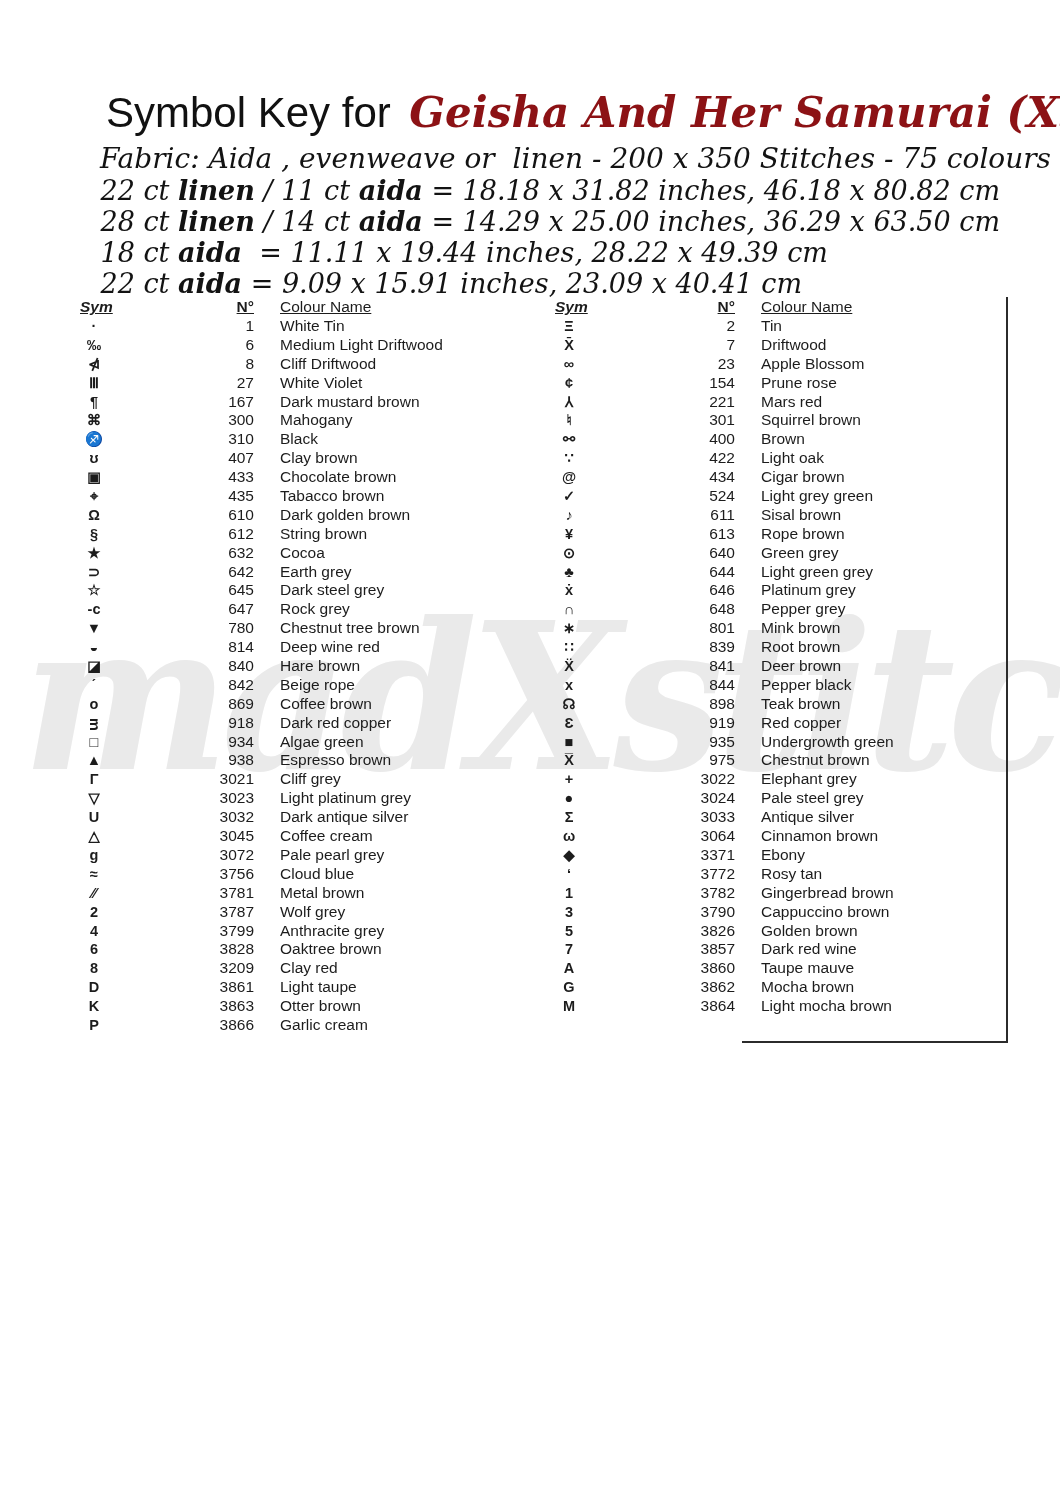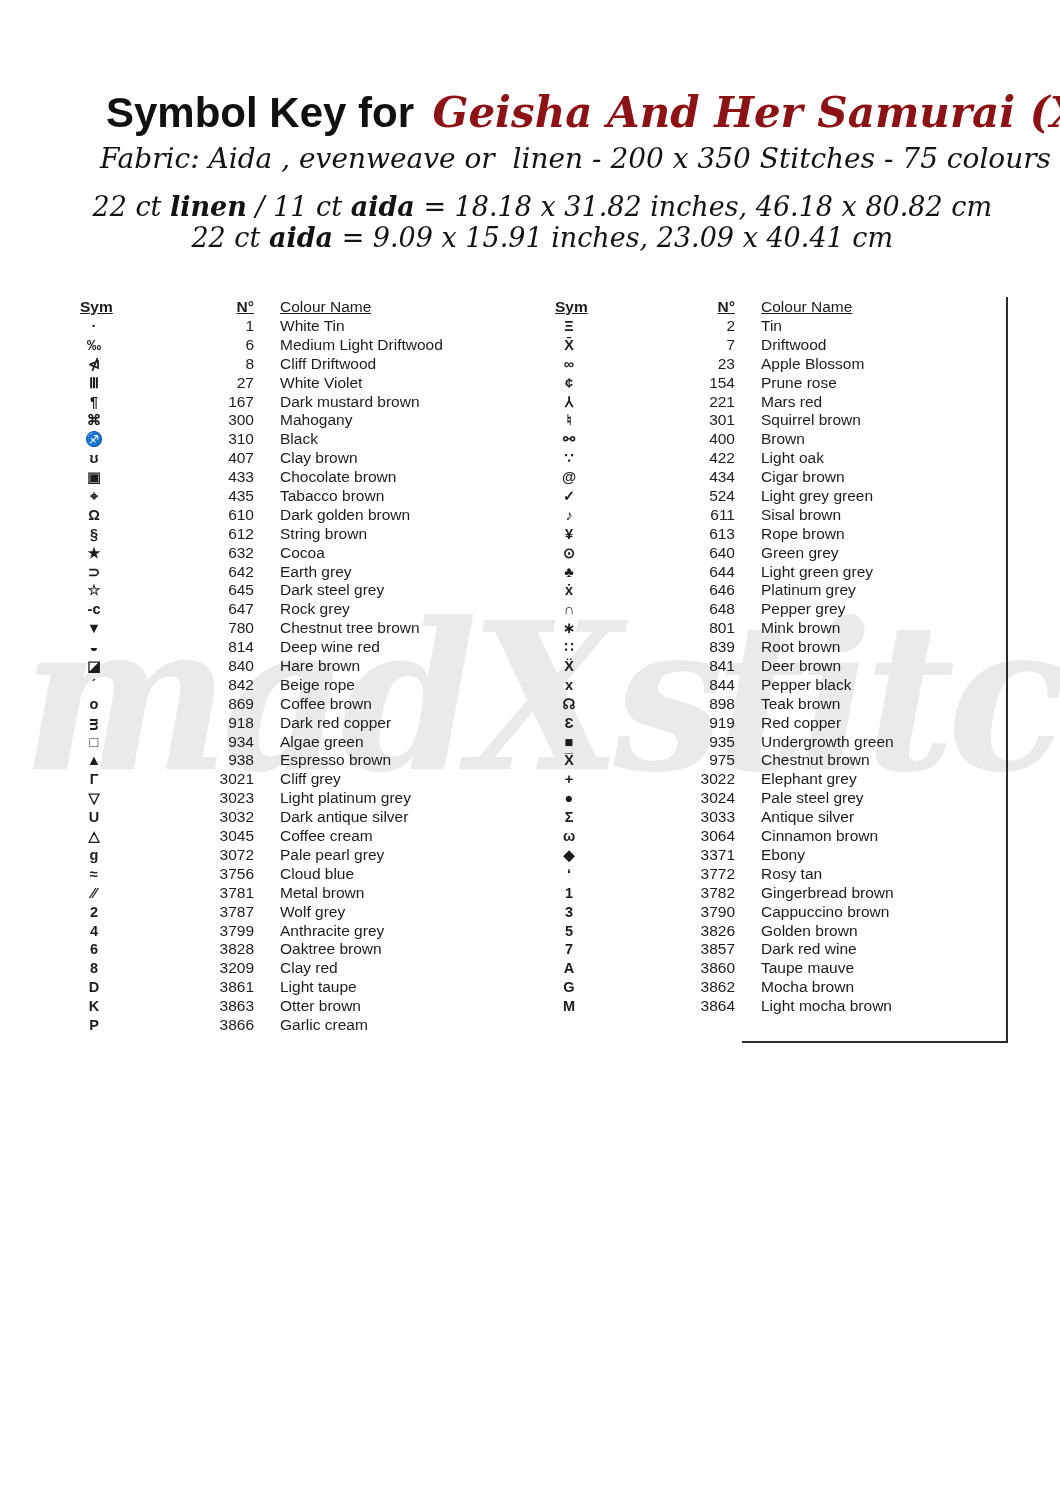--- a/index.html
+++ b/index.html
@@ -27,63 +27,63 @@
     white-space:nowrap;
     transform:scaleY(1.04);
   }
 
   .content{position:absolute;inset:0;z-index:1;}
 
   
   .title{position:absolute;left:106px;top:88px;white-space:nowrap;}
   .title .t-black{
     font-family:"Liberation Sans", sans-serif;
-    font-size:42px;font-weight:700;color:#111;
+    font-size:42px;font-weight:400;color:#111;
   }
   .title .t-red{
     font-family:"DejaVu Serif", serif;
     font-style:italic;font-weight:bold;
     font-size:42px;color:#8c1215;
     margin-left:14px;
   }
 
   
   .fabric-line1{
     position:absolute;left:100px;top:142px;
     font-family:"DejaVu Serif", serif;font-style:italic;
     font-size:28px;color:#131313;white-space:nowrap;
   }
   .fabric-line1 b{font-weight:normal;}
   .fabric-line1 span{white-space:pre;}
   .size-lines{
-    position:absolute;right:68px;top:175px;
-    text-align:center;
+    position:absolute;right:60px;top:175px;
+    text-align:left;
     font-family:"DejaVu Serif", serif;font-style:italic;
-    font-size:27px;line-height:31px;color:#131313;margin-top:16px;
+    font-size:27px;line-height:31px;color:#131313;
   }
   .size-line{white-space:nowrap;}
   .size-line span,.size-line b{white-space:pre;}
 
   
   .col{position:absolute;top:298px;}
   .col-left{left:70px;width:445px;}
   .col-right{left:545px;width:462px;}
   .krow{
     display:grid;
     align-items:baseline;
     height:18.9px;
     font-size:15.5px;
     line-height:18.9px;
   }
   .col-left .krow{grid-template-columns:48px 136px 1fr;}
   .col-right .krow{grid-template-columns:48px 142px 1fr;}
   .c-sym{text-align:center;font-weight:600;font-size:14.5px;}
   .c-num{text-align:right;}
   .c-name{padding-left:26px;white-space:nowrap;}
-  .khead .c-sym{font-weight:bold;text-decoration:underline;text-align:left;padding-left:10px;font-size:15.5px;}
+  .khead .c-sym{font-weight:bold;text-decoration:underline;text-align:left;padding-left:10px;font-size:15.5px;font-style:italic;}
   .khead .c-num{font-weight:bold;text-decoration:underline;}
   .khead .c-name{font-weight:normal;text-decoration:underline;white-space:nowrap;}
   .khead{height:19px;}
 
   
   .border-v{
     position:absolute;left:1006px;top:297px;
     width:2px;height:746px;background:#2b2b2b;
   }
   .border-h{
@@ -106,21 +106,23 @@
     </div>
 
     <div class="fabric-line1">
       <b>Fabric:</b><span> Aida , evenweave or  linen </span><b>- 200 x 350</b><span> Stitches - 75 colours</span>
     </div>
 
     <div class="size-lines">
 
         <div class="size-line"><span>22 ct </span><b>linen</b><span> / 11 ct </span><b>aida</b><span> = 18.18 x 31.82 inches, 46.18 x 80.82 cm</span></div>
 
-
+        <div class="size-line"><span>28 ct </span><b>linen</b><span> / 14 ct </span><b>aida</b><span> = 14.29 x 25.00 inches, 36.29 x 63.50 cm</span></div>
+
+        <div class="size-line"><span>18 ct </span><b>aida</b><span></span><b></b><span>  = 11.11 x 19.44 inches, 28.22 x 49.39 cm</span></div>
 
         <div class="size-line"><span>22 ct </span><b>aida</b><span></span><b></b><span> = 9.09 x 15.91 inches, 23.09 x 40.41 cm</span></div>
       </div>
 
     <section class="col col-left">
       <div class="krow khead">
         <span class="c-sym">Sym</span>
         <span class="c-num">N°</span>
         <span class="c-name">Colour Name</span>
       </div>

